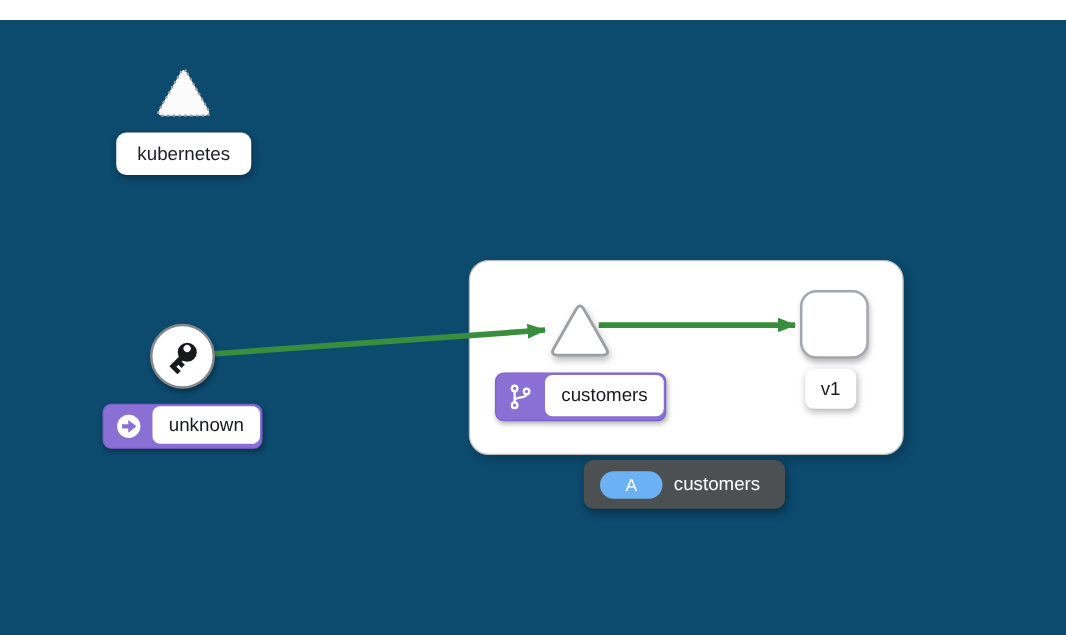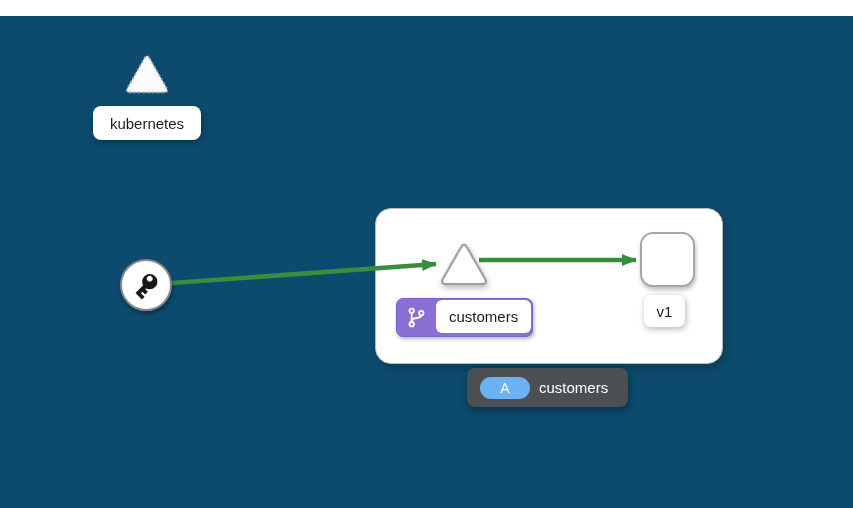--- a/index.html
+++ b/index.html
@@ -115,20 +115,29 @@
     <svg width="30" height="30" viewBox="0 0 24 24">
       <g transform="rotate(-45 12 12)" fill="#17191c">
         <rect x="1.5" y="10.6" width="11" height="3.4"></rect>
         <rect x="1.5" y="13.5" width="3" height="4.4"></rect>
         <rect x="6.2" y="13.5" width="3" height="3.4"></rect>
         <circle cx="16" cy="12.3" r="6.1"></circle>
         <circle cx="17.6" cy="10.6" r="2.3" fill="#ffffff"></circle>
       </g>
     </svg>
   </div>
+  <div class="abs badge-label badge-unknown">
+    <span class="badge-icon">
+      <svg width="22" height="22" viewBox="0 0 22 22">
+        <circle cx="11" cy="11" r="9.3" fill="#ffffff"></circle>
+        <path d="M5.6,9.3 h5 v-3.4 l6.5,5.1 l-6.5,5.1 v-3.4 h-5 z" fill="#8a70d4"></path>
+      </svg>
+    </span>
+    <span class="badge-text">unknown</span>
+  </div>
 
   <svg class="abs node-svg shadowed" style="left:436px; top:221px;" width="56" height="52" viewBox="0 0 56 52">
     <path d="M30.98 10.21 L49.02 41.79 Q52 47 46 47 L10 47 Q4 47 6.98 41.79 L25.02 10.21 Q28 5 30.98 10.21 Z" fill="#ffffff" stroke="#9da0a3" stroke-width="2.2"></path>
   </svg>
   <div class="abs badge-label badge-customers">
     <span class="badge-icon">
       <svg width="23" height="23" viewBox="0 0 24 24" fill="none" stroke="#ffffff" stroke-width="1.9">
         <circle cx="7" cy="5" r="2.3"></circle>
         <circle cx="7" cy="19" r="2.3"></circle>
         <circle cx="17" cy="7.5" r="2.3"></circle>

